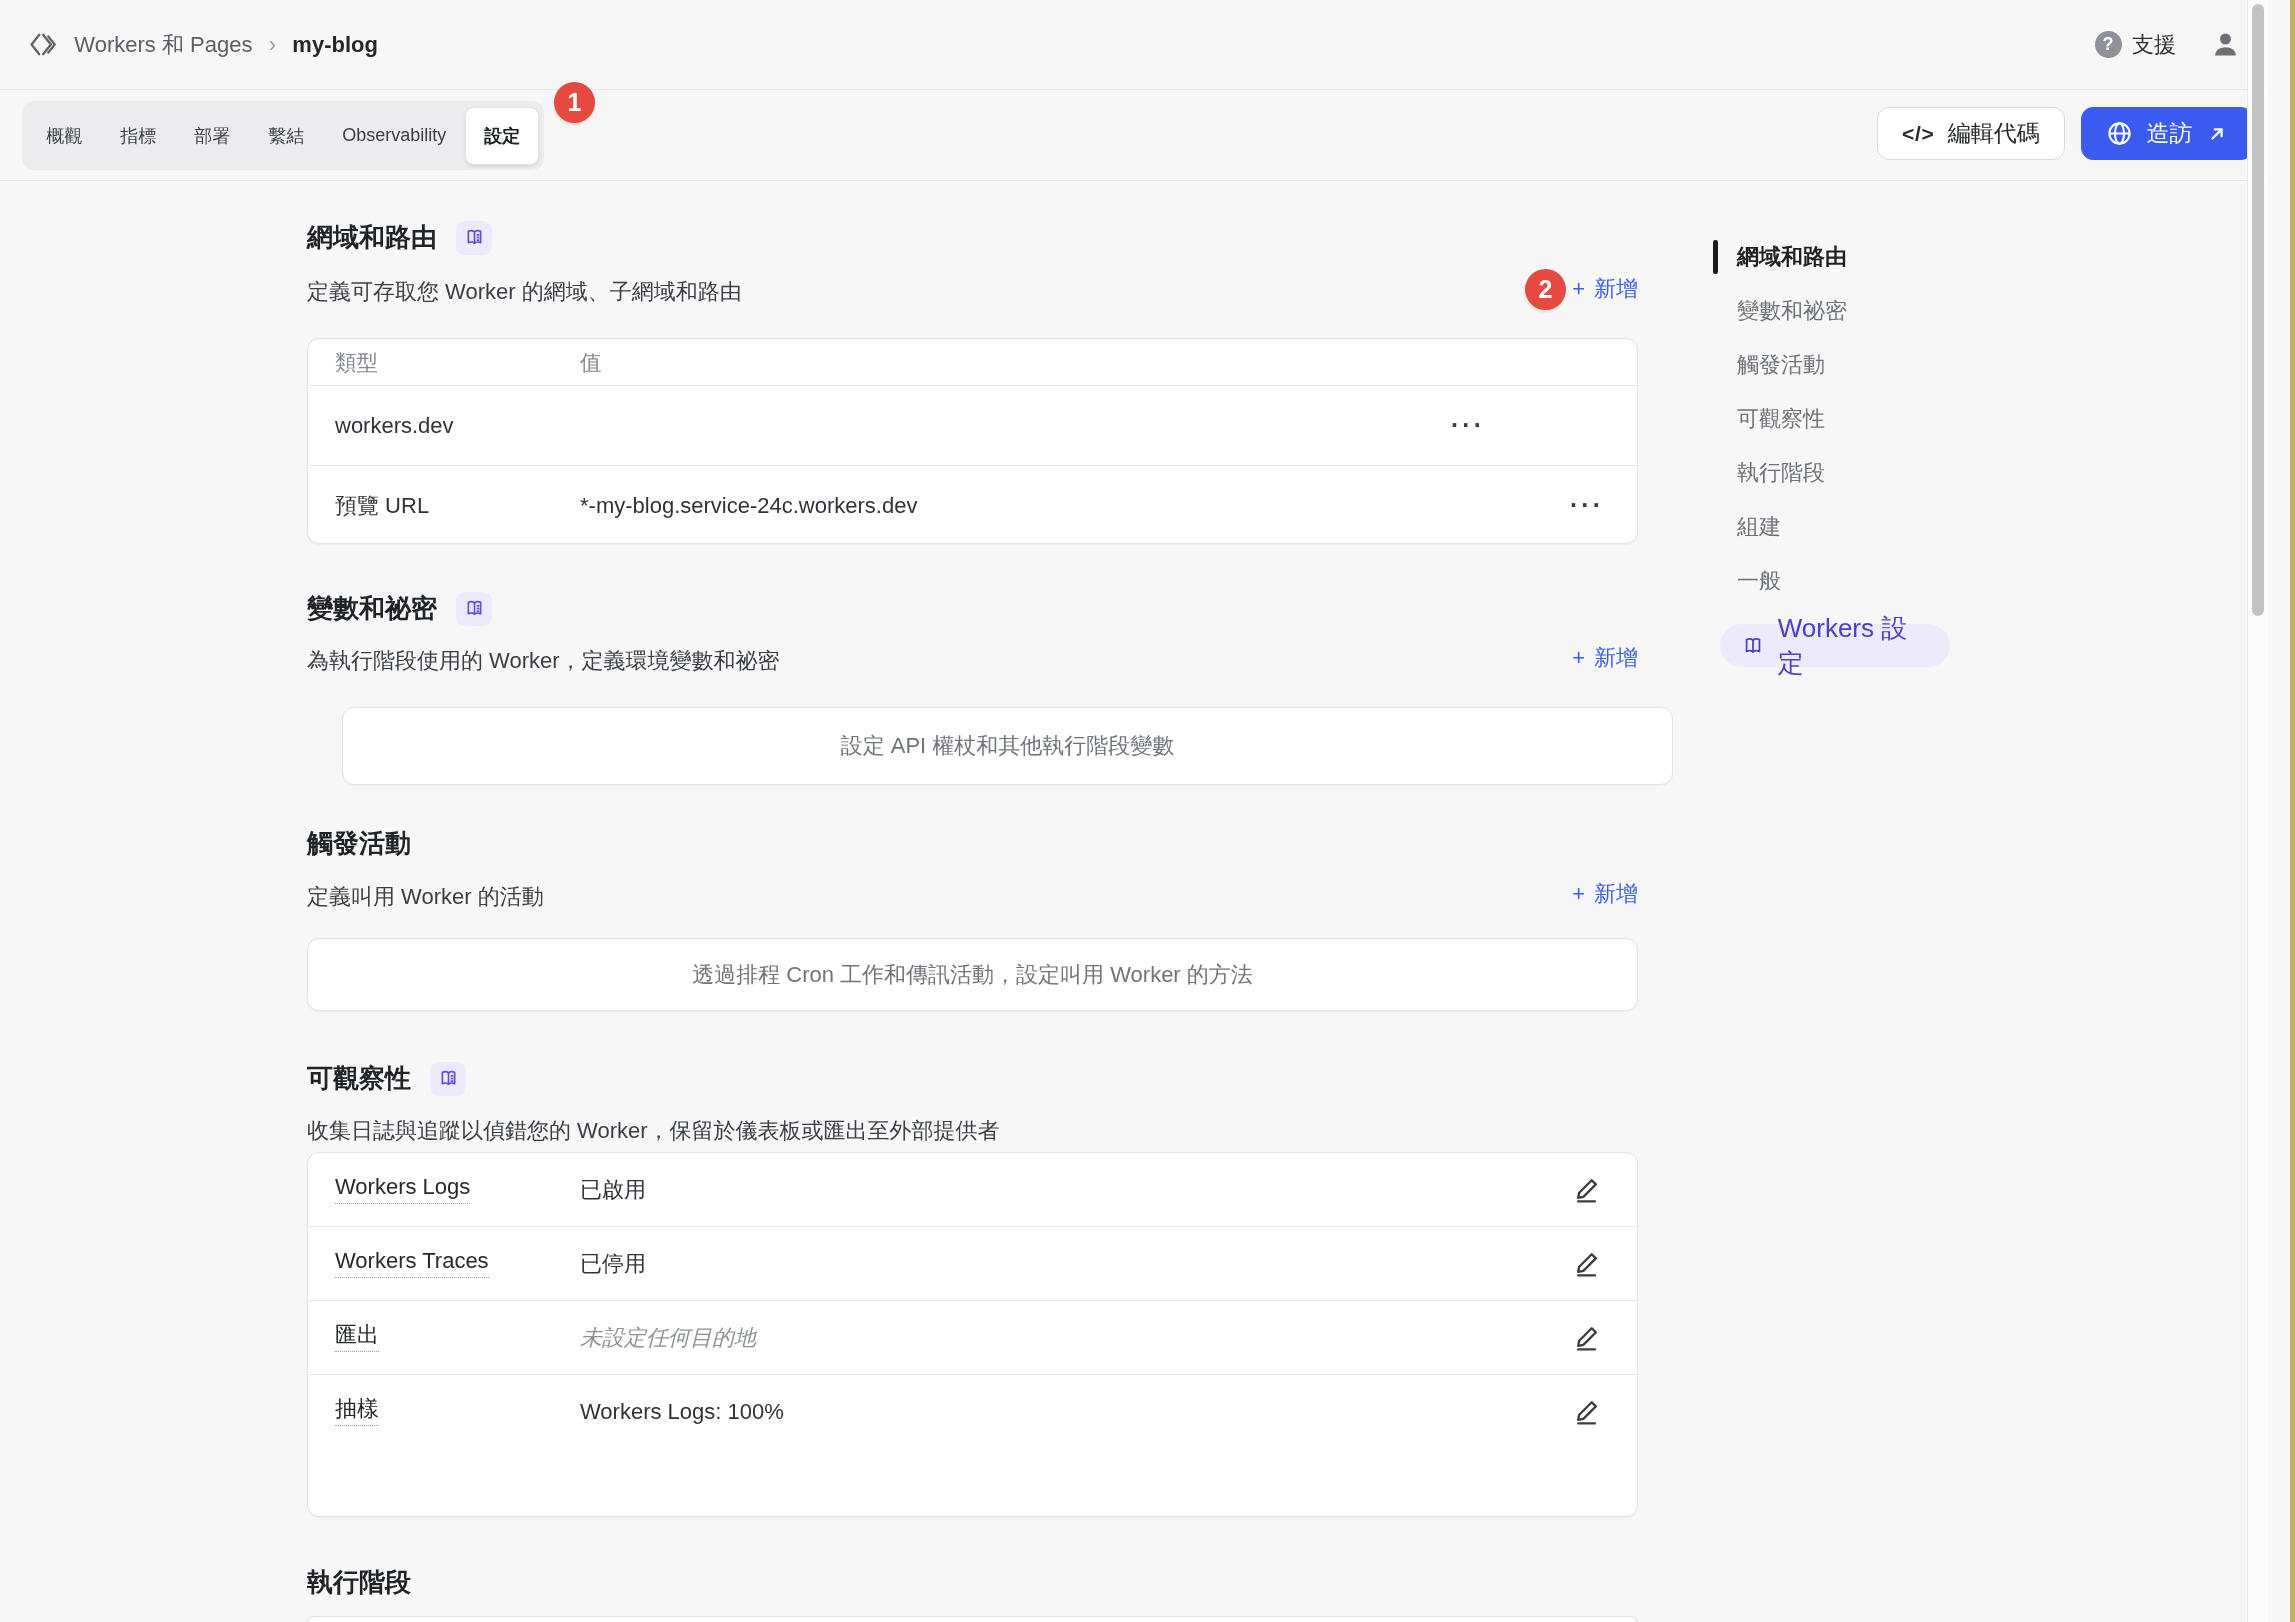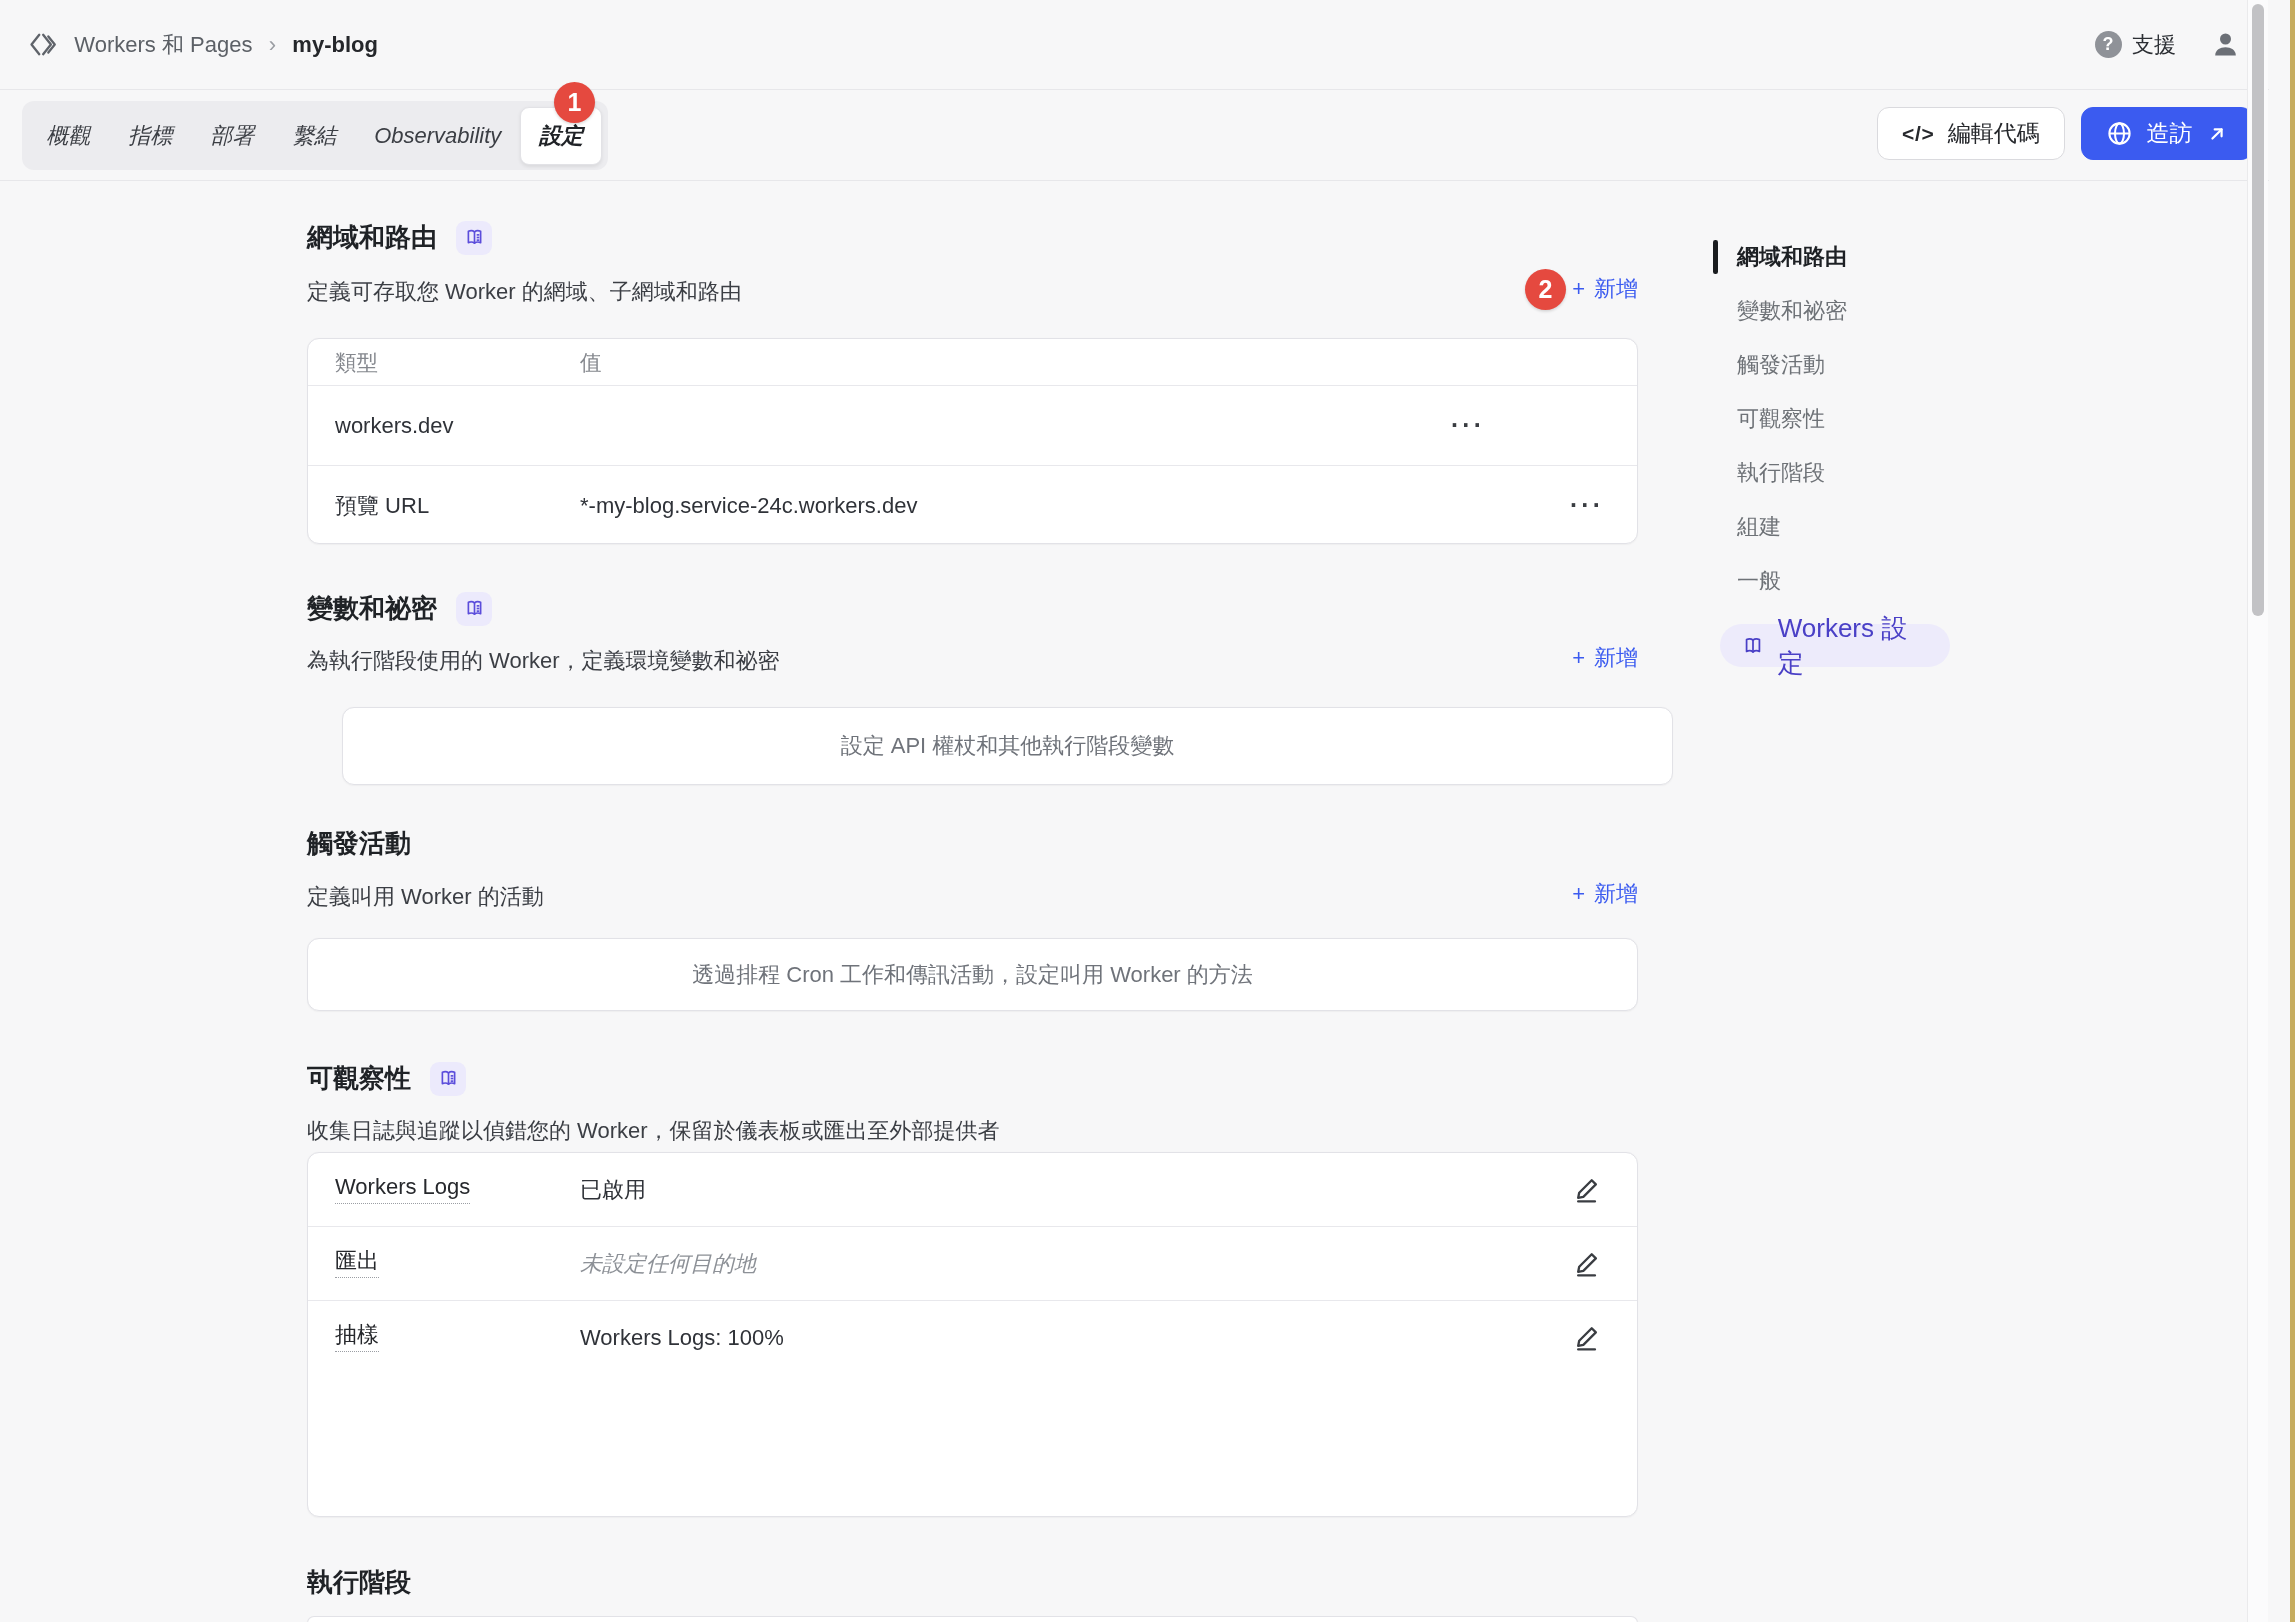--- a/index.html
+++ b/index.html
@@ -25,22 +25,22 @@
   }
   .tabbar{
     position:absolute;left:0;top:91px;width:2269px;height:90px;box-sizing:border-box;
     border-bottom:0.7px solid #e7e7ea;
   }
   .tabs{
     position:absolute;left:22px;top:10.4px;height:58px;display:flex;align-items:center;
     background:#ececef;border-radius:12px;padding:5.2px;box-sizing:content-box;
   }
   .tab{
-    height:58px;display:flex;align-items:center;padding:0 19px;font-size:22px;
-    color:#3b3e44;border-radius:9px;white-space:nowrap;font-weight:500;font-style:italic;
+    height:58px;display:flex;align-items:center;padding:0 19px;font-size:18px;
+    color:#3b3e44;border-radius:9px;white-space:nowrap;font-weight:500;
   }
   .tab.active{
     background:#fff;border:0.7px solid #e2e2e6;box-shadow:0 1.5px 3.7px rgba(0,0,0,.08);
     color:#202327;font-weight:700;padding:0 18px;height:56px;
   }
   .num-badge{
     position:absolute;width:41px;height:41px;border-radius:50%;background:#e5493f;
     color:#fff;font-size:25px;font-weight:700;display:flex;align-items:center;justify-content:center;
     box-shadow:0 1.5px 3px rgba(0,0,0,.15);z-index:5;
   }
@@ -263,20 +263,30 @@
       <span class="o-label">Workers Logs</span>
       <span class="o-value">已啟用</span>
       <span class="o-action pencil-btn">
         <svg width="31" height="31" viewBox="0 0 24 24" fill="none" stroke="#3a3d42" stroke-width="1.8" stroke-linecap="round" stroke-linejoin="round">
           <path d="M14.5 4.8l3.2 3.2L8 17.7l-4 .8.8-4L14.5 4.8z"></path>
             <path d="M4 21.2h13"></path>
         </svg>
       </span>
     </div>
     <div class="o-row">
+      <span class="o-label">Workers Traces</span>
+      <span class="o-value">已停用</span>
+      <span class="o-action pencil-btn">
+        <svg width="31" height="31" viewBox="0 0 24 24" fill="none" stroke="#3a3d42" stroke-width="1.8" stroke-linecap="round" stroke-linejoin="round">
+          <path d="M14.5 4.8l3.2 3.2L8 17.7l-4 .8.8-4L14.5 4.8z"></path>
+            <path d="M4 21.2h13"></path>
+        </svg>
+      </span>
+    </div>
+    <div class="o-row">
       <span class="o-label">匯出</span>
       <span class="o-value muted">未設定任何目的地</span>
       <span class="o-action pencil-btn">
         <svg width="31" height="31" viewBox="0 0 24 24" fill="none" stroke="#3a3d42" stroke-width="1.8" stroke-linecap="round" stroke-linejoin="round">
           <path d="M14.5 4.8l3.2 3.2L8 17.7l-4 .8.8-4L14.5 4.8z"></path>
             <path d="M4 21.2h13"></path>
         </svg>
       </span>
     </div>
     <div class="o-row">

